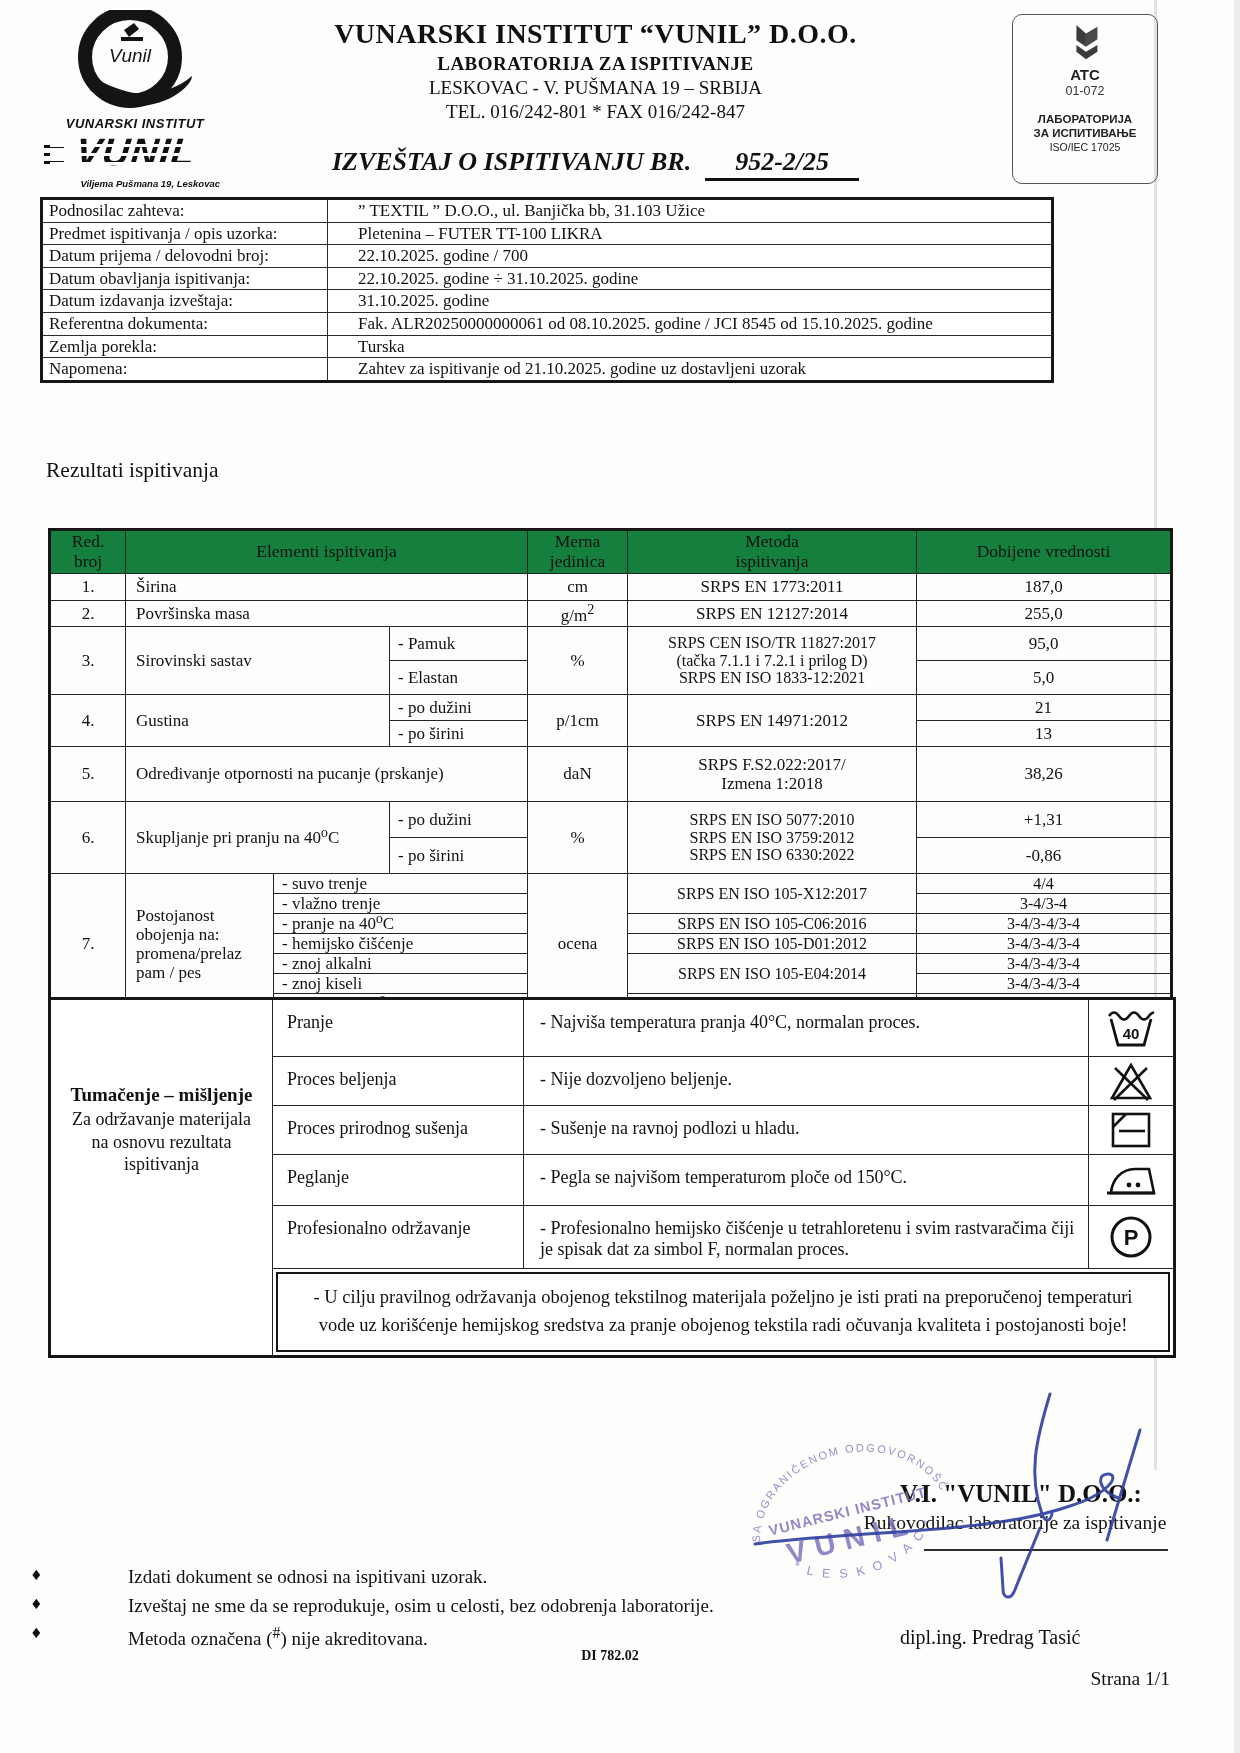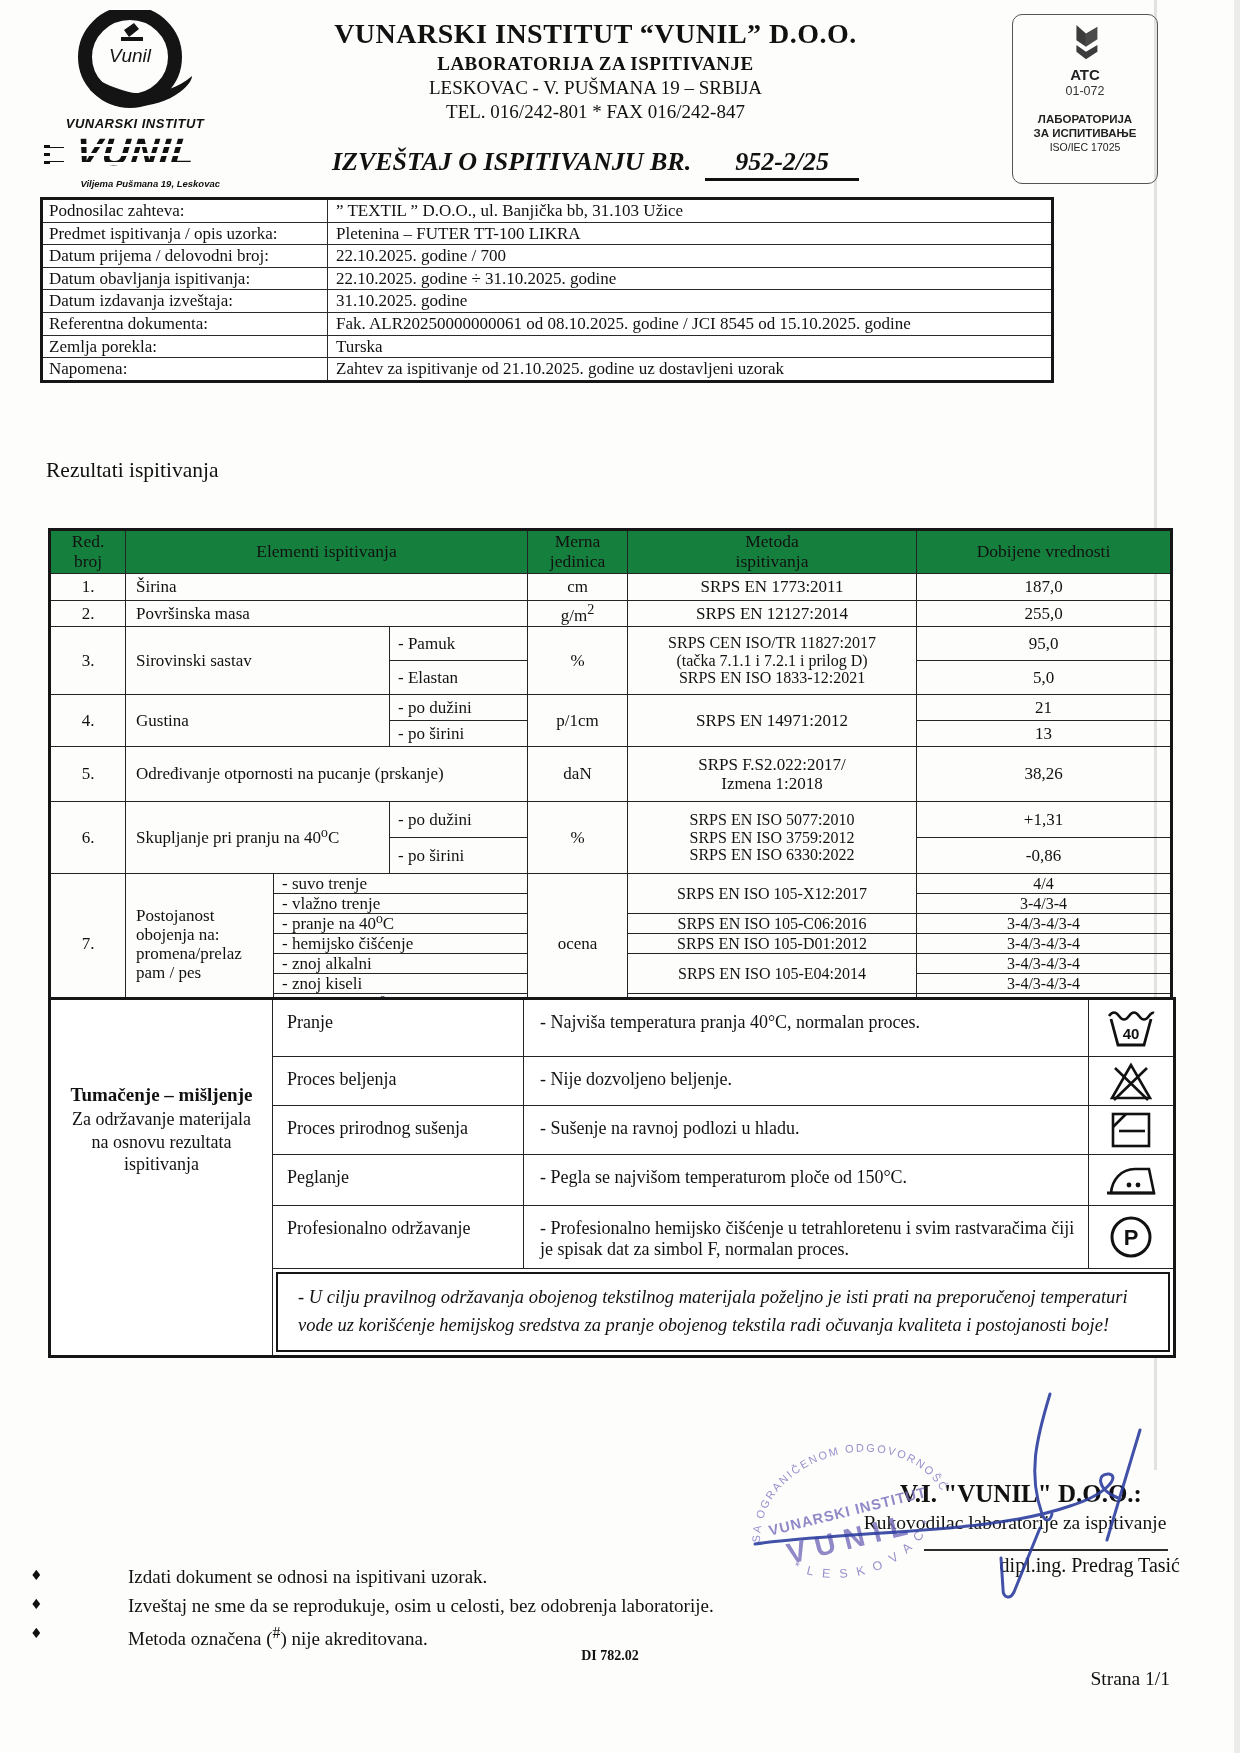--- a/index.html
+++ b/index.html
@@ -33,21 +33,21 @@
   .badge{left:1012px;top:14px;width:144px;height:168px;border:1.5px solid #555;border-radius:10px;
          display:flex;flex-direction:column;align-items:center;font-family:"Liberation Sans","DejaVu Sans",sans-serif;}
   .badge-name{font-weight:bold;font-size:15px;color:#222;margin-top:1px;}
   .badge-code{font-size:12.5px;color:#333;margin-top:1px;}
   .badge-l1{font-weight:bold;font-size:11.5px;color:#222;margin-top:14px;line-height:14px;}
   .badge-l2{font-weight:bold;font-size:11.5px;color:#222;line-height:14px;}
   .badge-l3{font-size:10.5px;color:#222;margin-top:1px;}
 
   
   .info-table{left:40px;top:197px;width:1008px;border:3px solid #161616;background:#fff;}
-  .info-row{display:flex;border-top:1.5px solid #2b2b2b;height:21.6px;overflow:hidden;}
+  .info-row{display:flex;border-top:1.5px solid #2b2b2b;height:21.6px;overflow:hidden;gap:22px;}
   .info-row:first-child{border-top:none;}
   .info-label{width:272px;border-right:1.5px solid #2b2b2b;padding:0 6px;font-size:17px;line-height:21px;}
   .info-value{flex:1;padding:0 8px;font-size:17px;line-height:21px;}
 
   .results-h{left:46px;top:458px;font-size:21.5px;}
 
   
   table.results{left:48px;top:528px;position:absolute;border-collapse:collapse;table-layout:fixed;
                 width:1122px;border:3px solid #161616;}
   table.results td,table.results th{border:1.5px solid #242424;padding:0 4px;font-weight:normal;
@@ -64,27 +64,27 @@
   .care-left{width:222px;border-right:1.5px solid #242424;text-align:center;padding-top:84px;box-sizing:border-box;}
   .care-title{font-weight:bold;font-size:19px;}
   .care-sub{font-size:18px;line-height:1.25;margin-top:2px;}
   .care-right{flex:1;display:flex;flex-direction:column;}
   .care-row{display:flex;border-bottom:1.5px solid #242424;}
   .care-label{width:251px;border-right:1.5px solid #242424;padding:12px 0 0 14px;font-size:18px;box-sizing:border-box;}
   .care-desc{flex:1;padding:12px 10px 4px 16px;font-size:18px;box-sizing:border-box;}
   .care-sym{width:84px;border-left:1.5px solid #242424;display:flex;align-items:center;justify-content:center;}
   .care-note{height:86px;display:flex;}
   .note-box{flex:1;border:2.5px solid #161616;margin:3px;padding:6px 20px;display:flex;align-items:center;}
-  .note-text{font-style:italic;font-size:18.5px;line-height:1.5;}
+  .note-text{font-size:18.5px;line-height:1.5;text-align:center;}
 
   
   .sig-company{left:856px;top:1480px;width:330px;text-align:center;font-size:25px;font-weight:bold;white-space:nowrap;}
   .sig-role{left:850px;top:1512px;width:330px;text-align:center;font-size:19.5px;}
   .sig-line{left:924px;top:1549px;width:244px;border-top:2px solid #2c2c2c;}
-  .sig-name{left:900px;top:1554px;width:280px;text-align:right;font-size:20px;}
+  .sig-name{left:900px;top:1626px;width:280px;text-align:left;font-size:20px;}
   .stamp{left:742px;top:1424px;transform:rotate(-14deg);opacity:.92;}
   .sig-scribble{left:740px;top:1382px;}
 
   .bullets{left:28px;top:1566px;width:700px;list-style:none;margin:0;padding:0;}
   .bullets li{position:relative;padding-left:100px;font-size:19px;margin-bottom:7px;}
   .bullet-glyph{position:absolute;left:2px;top:1px;font-family:"DejaVu Sans",sans-serif;font-size:14px;}
   .doc-code{left:500px;top:1648px;width:220px;text-align:center;font-weight:bold;font-size:14px;}
   .page-no{left:1000px;top:1668px;width:170px;text-align:right;font-size:19.5px;}
 
   svg text{font-family:"Liberation Sans","DejaVu Sans",sans-serif;}

